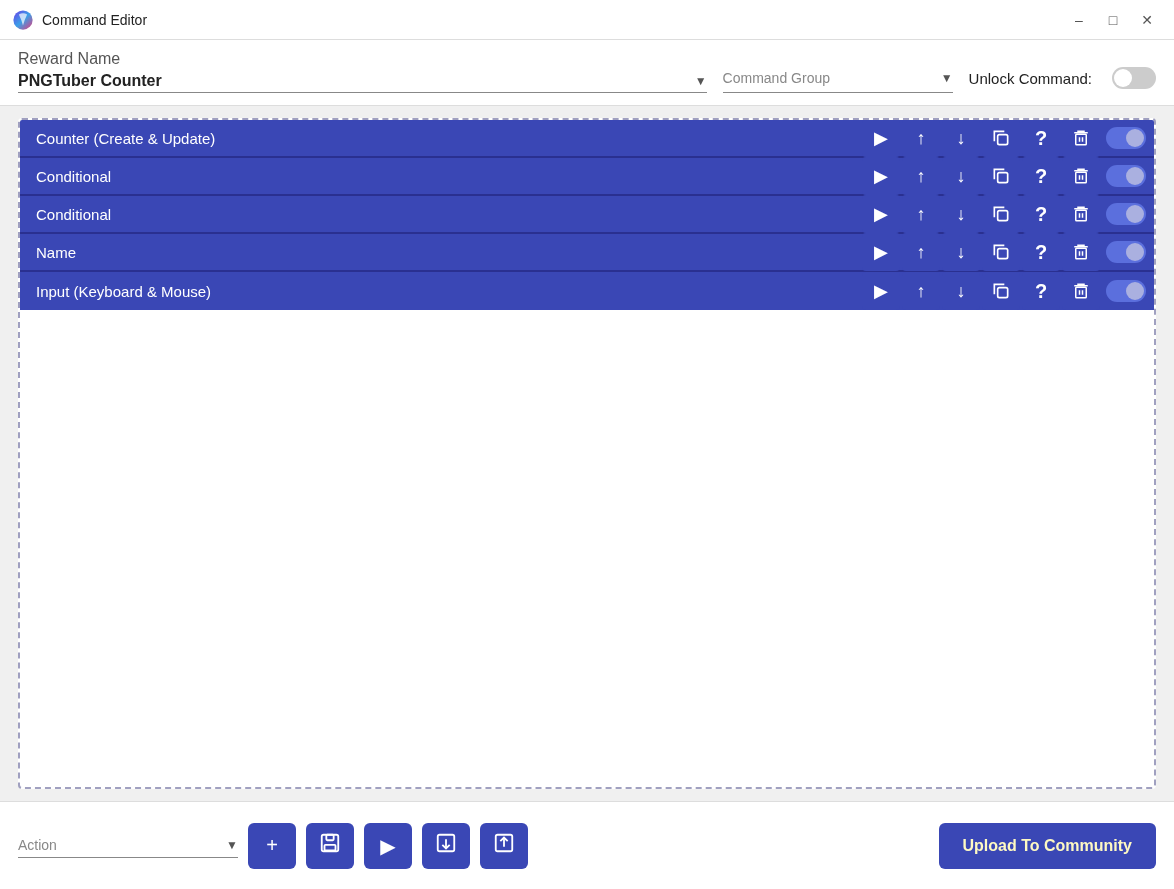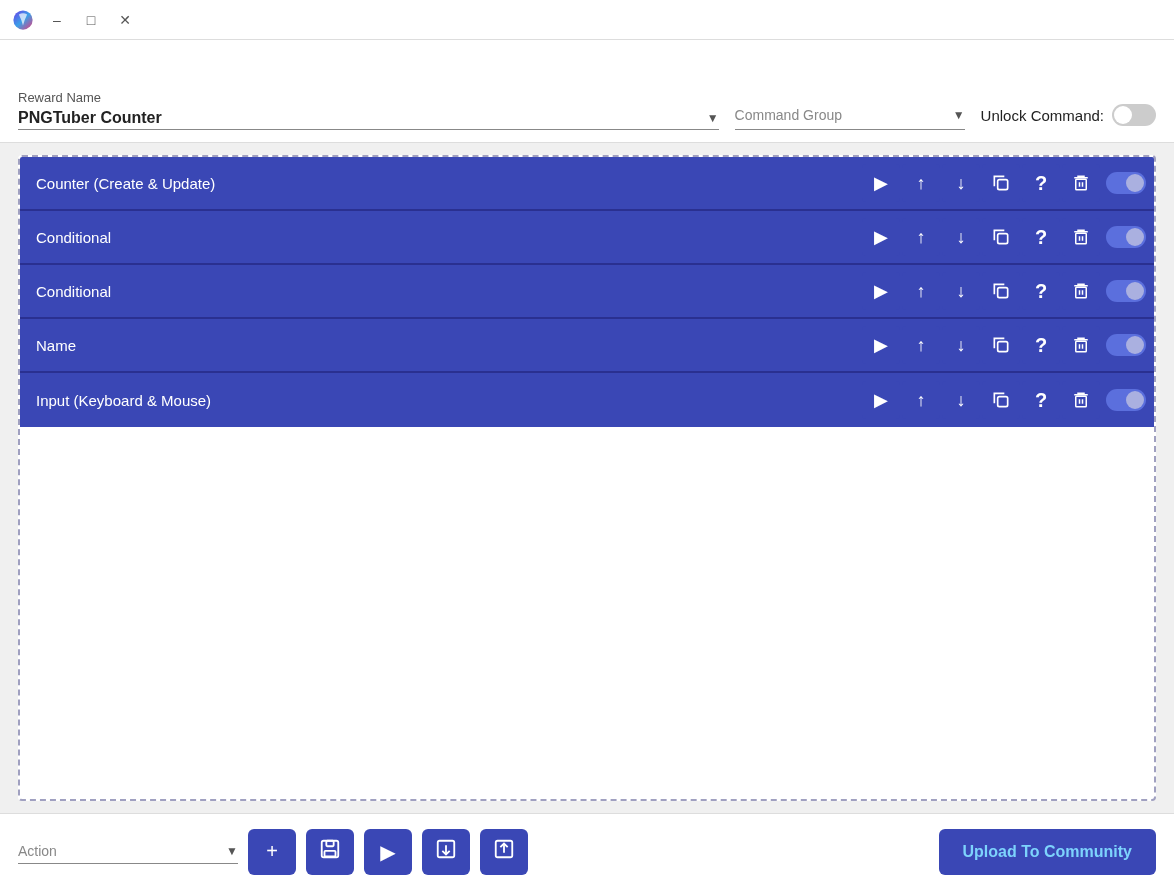--- a/index.html
+++ b/index.html
@@ -56,23 +56,22 @@
       gap: 16px;
     }
     .reward-name-section {
       display: flex;
       flex-direction: column;
       gap: 2px;
       flex: 1;
       min-width: 0;
     }
     .reward-label {
-      font-size: 13px;
+      font-size: 16px;
       color: #555;
-      margin-top: 40px;
     }
     .reward-dropdown {
       display: flex;
       align-items: center;
       border-bottom: 1.5px solid #888;
       padding: 2px 0;
       cursor: pointer;
       gap: 4px;
     }
     .reward-dropdown-text {
@@ -104,21 +103,21 @@
       color: #888;
       flex: 1;
     }
     .command-group-arrow {
       color: #555;
       font-size: 12px;
     }
     .unlock-section {
       display: flex;
       align-items: center;
-      gap: 8px;
+      gap: 20px;
       margin-bottom: 4px;
     }
     .unlock-label {
       font-size: 15px;
       color: #222;
       font-weight: 500;
     }
     .toggle-switch {
       width: 44px;
       height: 22px;
@@ -153,21 +152,21 @@
       border-radius: 4px;
       flex: 1;
       overflow-y: auto;
       background: #fff;
     }
     .command-row {
       display: flex;
       align-items: center;
       background: #3a47b5;
       border-bottom: 2px solid #2a3090;
-      height: 54px;
+      height: 38px;
       padding: 0 8px 0 16px;
     }
     .command-row:last-child {
       border-bottom: none;
       justify-content: flex-end;
     }
     .command-name {
       flex: 1;
       color: #fff;
       font-size: 15px;
@@ -209,21 +208,21 @@
       border-radius: 50%;
     }
 
     .footer {
       background: #fff;
       border-top: 1px solid #ddd;
       padding: 14px 18px;
       display: flex;
       align-items: center;
       gap: 10px;
-      height: 76px;
+      height: 88px;
     }
     .action-dropdown {
       display: flex;
       align-items: center;
       border-bottom: 1.5px solid #888;
       padding: 4px 0;
       cursor: pointer;
       width: 220px;
       gap: 4px;
     }
@@ -246,21 +245,21 @@
       color: #fff;
       font-size: 20px;
       display: flex; align-items: center; justify-content: center;
     }
     .spacer { flex: 1; }
     .upload-btn {
       background: #3a47b5;
       border: none;
       border-radius: 6px;
       cursor: pointer;
-      color: #7dd3fc;
+      color: #fef9c3;
       font-size: 16px;
       font-weight: 600;
       padding: 0 24px;
       height: 46px;
       display: flex; align-items: center; justify-content: center; text-align: center;
     }
   </style>
 </head>
 <body>
 
@@ -269,20 +268,21 @@
     <defs>
       <linearGradient id="g1" x1="0%" y1="0%" x2="100%" y2="100%">
         <stop offset="0%" style="stop-color:#6a3de8"></stop>
         <stop offset="50%" style="stop-color:#3a9fe8"></stop>
         <stop offset="100%" style="stop-color:#e83a7a"></stop>
       </linearGradient>
     </defs>
     <circle cx="16" cy="16" r="14" fill="url(#g1)"></circle>
     <path d="M10 8 Q16 4 22 8 Q18 16 16 24 Q14 16 10 8Z" fill="rgba(255,255,255,0.7)"></path>
   </svg>
+  <span class="title-bar-title">Command Editor</span>
   <div class="title-bar-controls">
     <button class="title-bar-btn">–</button>
     <button class="title-bar-btn">□</button>
     <button class="title-bar-btn close-btn">✕</button>
   </div>
 </div>
 
 <div class="header-area">
   <div class="reward-name-section">
     <span class="reward-label">Reward Name</span>

